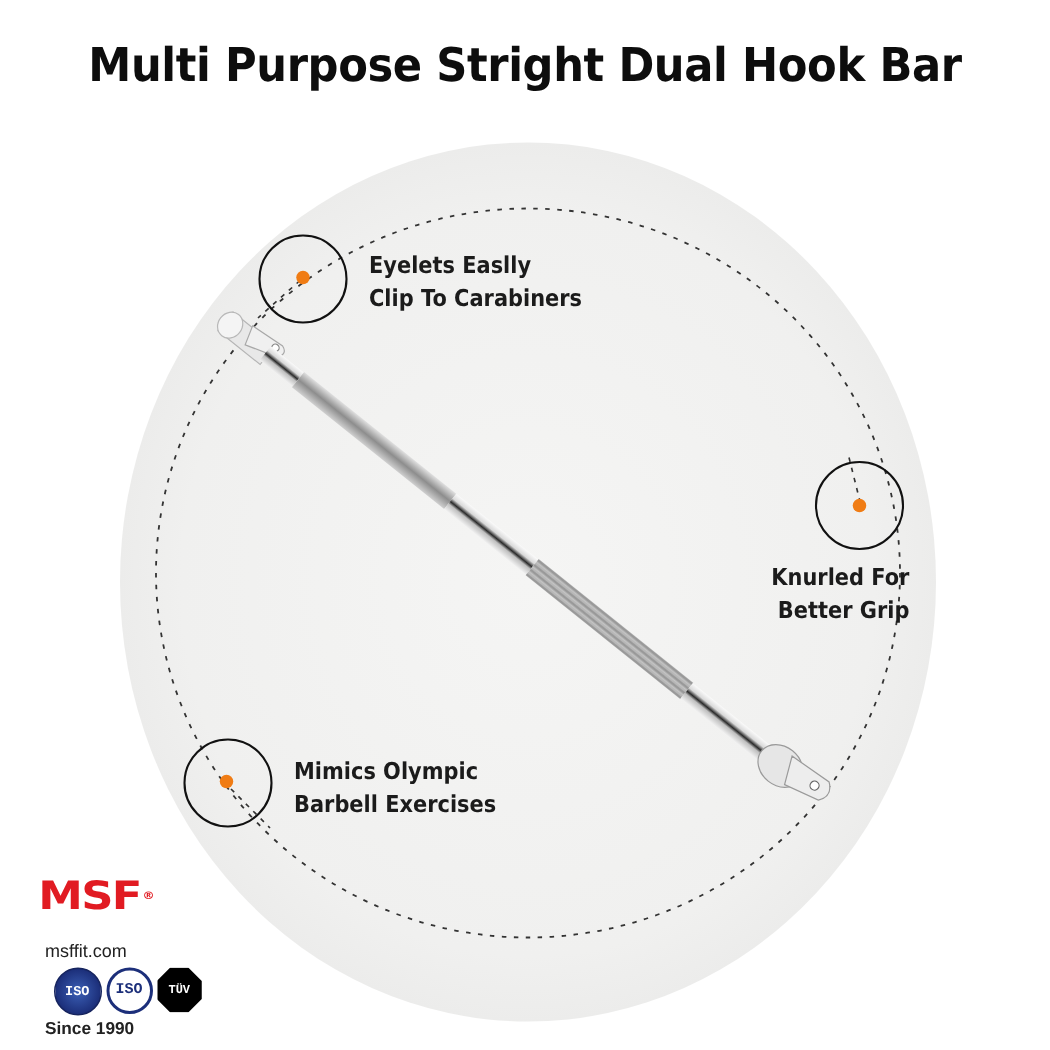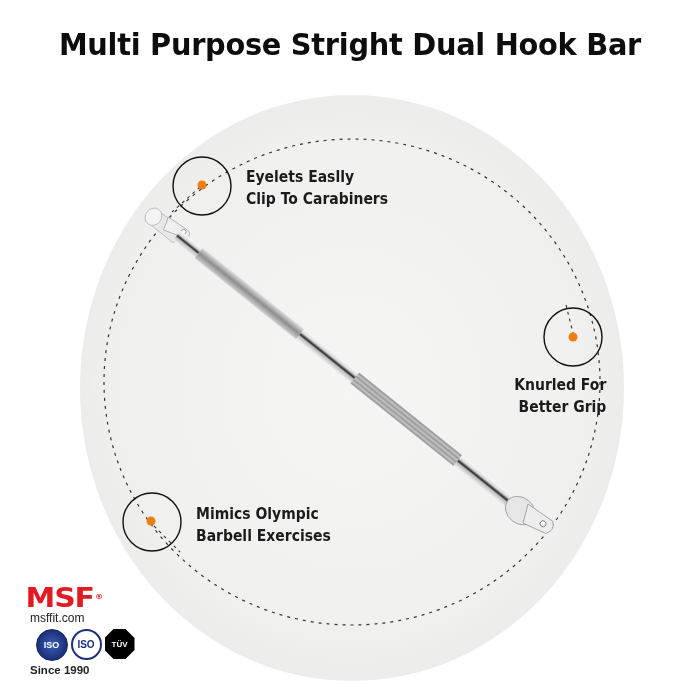--- a/index.html
+++ b/index.html
@@ -4,23 +4,23 @@
 <style>
   html, body { margin:0; padding:0; }
   body { width:700px; height:700px; background:#ffffff; position:relative; overflow:hidden; font-family:"DejaVu Sans", "Liberation Sans", sans-serif; }
   .title { position:absolute; left:0; top:26px; width:700px; text-align:center; font-size:31px; font-weight:bold; color:#0d0d0d; letter-spacing:-0.3px; font-family:"DejaVu Sans", sans-serif; transform:scaleX(0.93); }
   .stage { position:absolute; left:0; top:0; width:700px; height:520px; }
   .label { position:absolute; font-size:15.5px; font-weight:bold; color:#1b1b1b; line-height:22px; font-family:"DejaVu Sans", sans-serif; transform:scaleX(0.9); transform-origin:left top; }
   .label.right { text-align:right; transform-origin:right top; }
   .logo { position:absolute; left:30px; top:585px; width:110px; text-align:left; }
   .msf { font-family:"DejaVu Sans", sans-serif; font-weight:bold; font-size:26px; color:#e11b22; letter-spacing:-1px; line-height:26px; position:relative; display:inline-block; transform:scaleX(1.15); }
   .msf sup { font-size:7px; color:#e11b22; position:absolute; right:-7px; top:-1px; }
-  .site { font-family:"Liberation Sans", sans-serif; font-size:12px; color:#222; margin-top:0; }
+  .site { font-family:"Liberation Sans", sans-serif; font-size:12px; color:#222; margin-top:16px; }
   .badges { display:flex; justify-content:center; gap:3px; margin-top:4px; }
-  .badge { width:30px; height:30px; border-radius:50%; display:flex; align-items:center; justify-content:center; font-family:Liberation Sans, sans-serif; font-weight:bold; font-size:9px; }
+  .badge { width:30px; height:30px; border-radius:50%; display:flex; align-items:center; justify-content:center; font-family:Liberation Mono, monospace; font-weight:bold; font-size:9px; }
   .badge.b1 { background:radial-gradient(circle,#3b5fb5 0%,#1c2f7a 70%); color:#fff; border:1px solid #16245e; }
   .badge.b2 { background:#fff; color:#1c2f7a; border:2px solid #1c2f7a; width:27px; height:27px; font-size:10px; }
   .badge.b3 { background:#000000; color:#fff; border-radius:6px; transform:rotate(0deg); clip-path:polygon(30% 0,70% 0,100% 30%,100% 70%,70% 100%,30% 100%,0 70%,0 30%); font-size:8px; }
   .since { font-family:"Liberation Sans", sans-serif; font-weight:bold; font-size:11.5px; color:#222; margin-top:3px; }
 </style>
 </head>
 <body>
 
 <div class="stage">
   <svg width="700" height="700" viewBox="0 0 700 700" style="position:absolute;left:0;top:0;">

